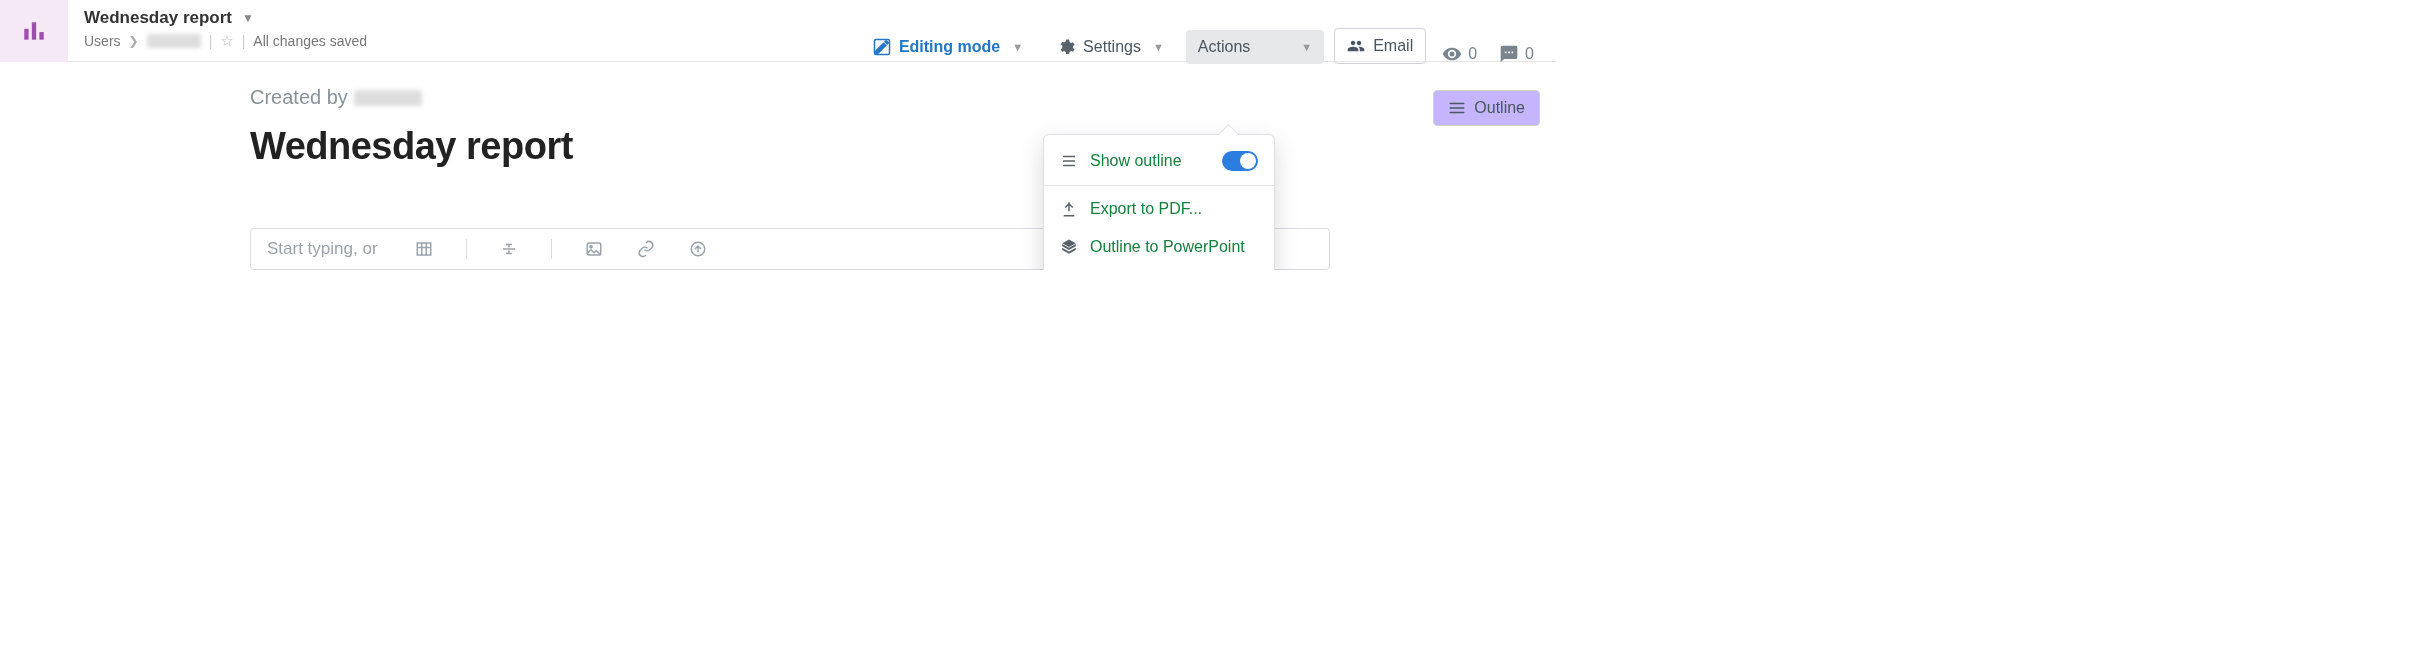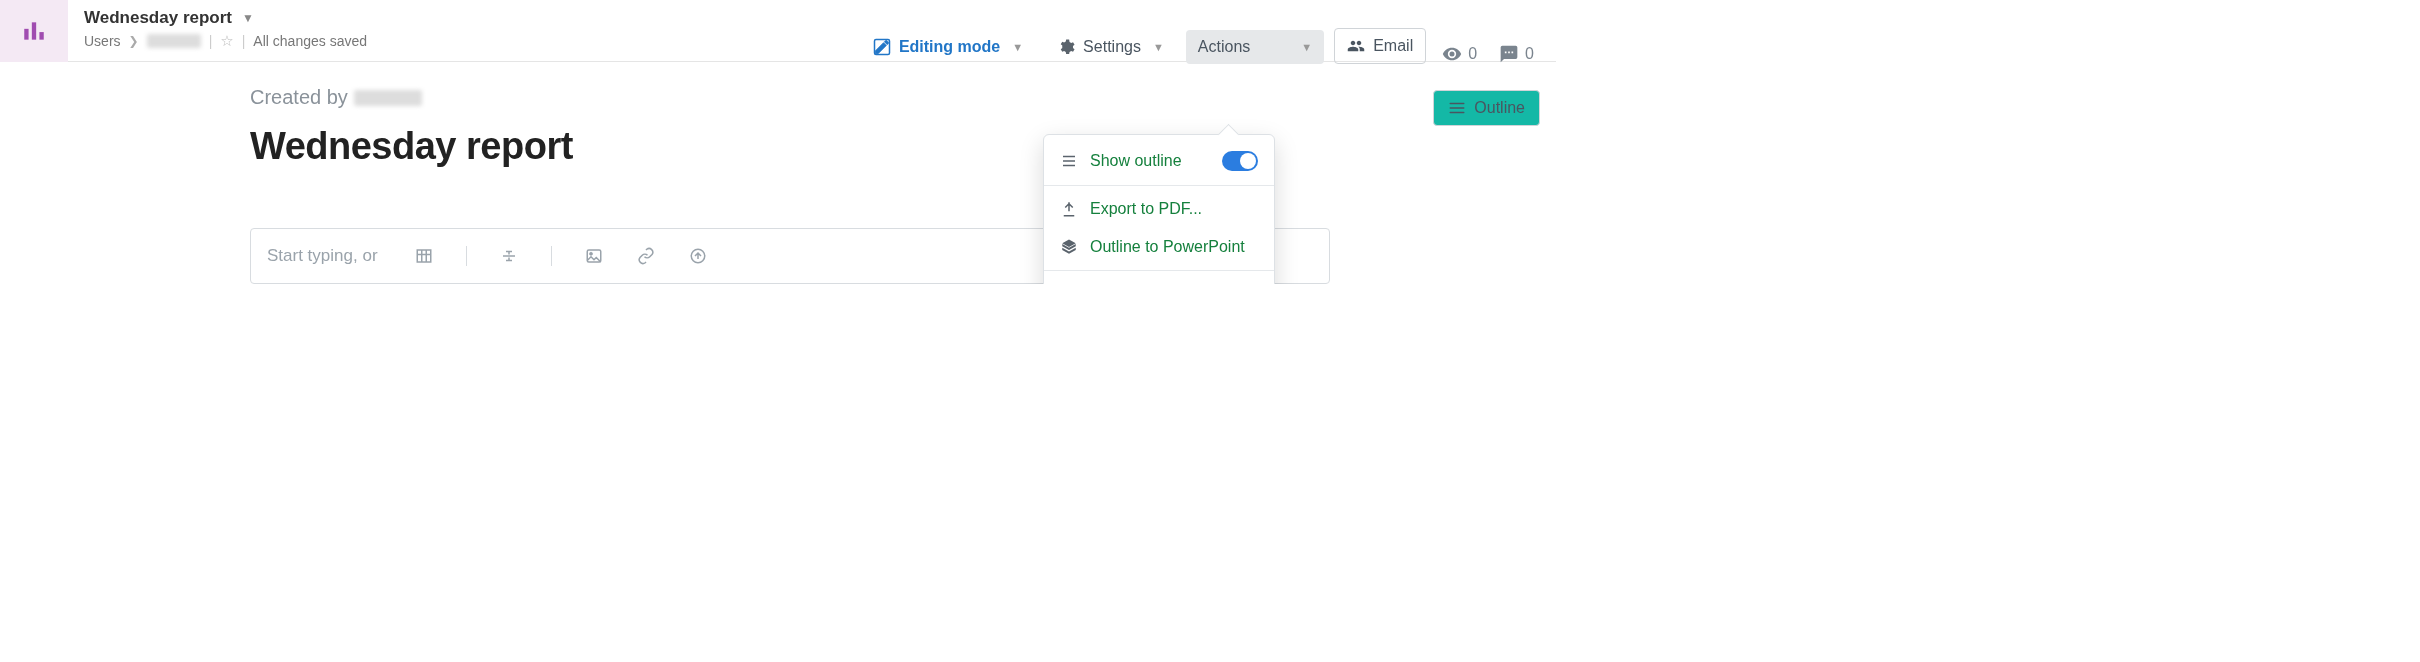--- a/index.html
+++ b/index.html
@@ -24,26 +24,26 @@
 .tool-btn.actions { background: #e6e8ea; border-radius: 4px; gap: 47px; }
 .tool-btn.share { border: 1px solid #d0d4d8; }
 .tool-btn svg { width: 18px; height: 18px; }
 .stat { display: flex; align-items: center; gap: 6px; color: #7a848e; font-size: 16px; padding: 0 6px; }
 .stat svg { width: 20px; height: 20px; fill: #7a848e; }
 .content { position: relative; padding: 24px 0 0 0; }
 .doc-area { max-width: 1080px; margin: 0 0 0 250px; }
 .created-by { color: #8a929a; font-size: 20px; margin-bottom: 16px; display: flex; align-items: center; gap: 6px; }
 .created-by .blur { width: 68px; height: 16px; background: #ddd; filter: blur(2px); border-radius: 2px; }
 .doc-title { font-size: 38px; font-weight: 700; color: #222; letter-spacing: -0.5px; margin-bottom: 60px; }
-.editor-box { border: 1px solid #d8dce0; border-radius: 4px; padding: 17px 16px; display: flex; align-items: center; gap: 32px; color: #9aa3ab; font-size: 17px; }
+.editor-box { border: 1px solid #d8dce0; border-radius: 4px; padding: 10px 16px; display: flex; align-items: center; gap: 32px; color: #9aa3ab; font-size: 17px; }
 .editor-box .placeholder { color: #9aa3ab; min-width: 115px; }
 .editor-box .ico { width: 20px; height: 20px; display: flex; align-items: center; justify-content: center; color: #9aa3ab; }
 .editor-box .ico svg { width: 18px; height: 18px; stroke: #9aa3ab; fill: #9aa3ab; }
 .editor-box .vsep { width: 1px; height: 20px; background: #d8dce0; }
-.outline-btn { position: absolute; right: 16px; top: 28px; border: 1px solid #d0d4d8; border-radius: 4px; padding: 8px 14px; display: flex; align-items: center; gap: 8px; font-size: 16px; color: #4a5560; background: #14b8a6; cursor: pointer; }
+.outline-btn { position: absolute; right: 16px; top: 28px; border: 1px solid #d0d4d8; border-radius: 4px; padding: 8px 14px; display: flex; align-items: center; gap: 8px; font-size: 16px; color: #4a5560; background: #c4b5fd; cursor: pointer; }
 .outline-btn svg { width: 18px; height: 18px; }
 
 .dropdown { position: absolute; top: 72px; left: 1043px; width: 232px; background: #fff; border: 1px solid #dde1e5; border-radius: 6px; box-shadow: 0 8px 24px rgba(0,0,0,0.15); padding: 6px 0; }
 .dropdown::before { content: ""; position: absolute; top: -8px; right: 38px; width: 14px; height: 14px; background: #fff; border-left: 1px solid #dde1e5; border-top: 1px solid #dde1e5; transform: rotate(45deg); }
 .dd-item { display: flex; align-items: center; gap: 12px; padding: 10px 16px; font-size: 16px; color: #15803d; cursor: pointer; }
 .dd-item svg { width: 18px; height: 18px; flex-shrink: 0; stroke: #5a636c; fill: none; stroke-width: 2; }
 .dd-item.filled svg { fill: #5a636c; stroke: none; }
 .dd-sep { height: 1px; background: #e5e8eb; margin: 4px 0; }
 .toggle { margin-left: auto; width: 36px; height: 20px; background: #2b7de0; border-radius: 10px; position: relative; }
 .toggle::after { content: ""; position: absolute; right: 2px; top: 2px; width: 16px; height: 16px; background: #fff; border-radius: 50%; }

